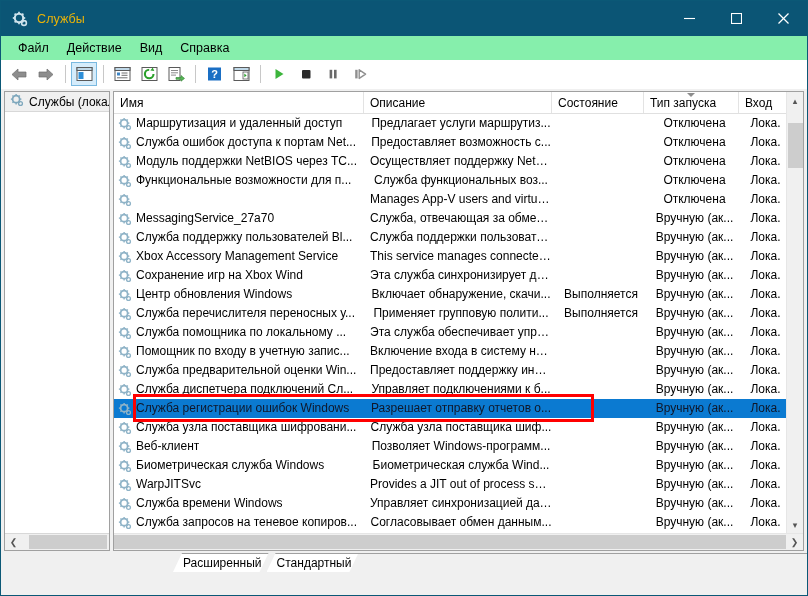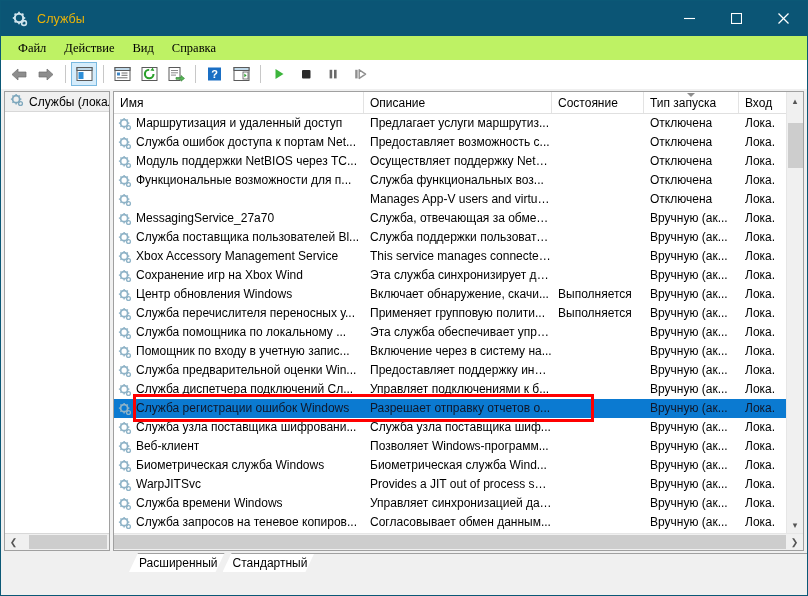--- a/index.html
+++ b/index.html
@@ -52,26 +52,25 @@
     width: 47px; height: 35px;
     display: flex; align-items: center; justify-content: center;
     color: #ffffff;
     font-size: 13px;
   }
   .win-btn svg { display: block; }
 
   
   .menubar {
     height: 24px;
-    background: #bef264;
+    background: #86efac;
     display: flex;
     align-items: center;
     padding-left: 8px;
     flex: 0 0 auto;
-    font-family: Liberation Serif, serif;
   }
   .menu-item {
     padding: 3px 9px;
     font-size: 12.5px;
     color: #000;
     line-height: 16px;
   }
 
   
   .toolbar {
@@ -160,20 +159,21 @@
     background: #ffffff;
     border: 1px solid #a0a0a0;
     display: flex;
     flex-direction: column;
     min-width: 0;
   }
   .list-inner {
     flex: 1 1 auto;
     display: flex;
     min-height: 0;
+    text-align: center;
   }
   .grid-wrap {
     flex: 1 1 auto;
     display: flex;
     flex-direction: column;
     min-width: 0;
     overflow: hidden;
   }
 
   
@@ -287,20 +287,21 @@
   }
 
   
   .tabbar {
     height: 21px;
     background: #f0f0f0;
     display: flex;
     align-items: flex-end;
     padding-left: 128px;
     flex: 0 0 auto;
+    margin-left: 44px;
   }
   .tab {
     height: 19px;
     display: flex;
     align-items: center;
     font-size: 12px;
     color: #000;
     padding: 0 7px 0 10px;
     background: #ffffff;
     border-top: 1px solid #a0a0a0;
@@ -665,21 +666,21 @@
                       <line x1="7" y1="11.4" x2="7" y2="13"></line>
                       <line x1="1" y1="7" x2="2.6" y2="7"></line>
                       <line x1="11.4" y1="7" x2="13" y2="7"></line>
                       <line x1="2.8" y1="2.8" x2="4" y2="4"></line>
                       <line x1="10" y1="10" x2="11.2" y2="11.2"></line>
                       <line x1="11.2" y1="2.8" x2="10" y2="4"></line>
                       <line x1="4" y1="10" x2="2.8" y2="11.2"></line>
                     </g>
                     <circle cx="12" cy="12" r="2.2" fill="none" stroke="#8fb3c7" stroke-width="1.5"></circle>
                   </svg>
-                  <span class="txt">Служба поставщика пользователей Bl...</span>
+                  <span class="txt">Служба поддержку пользователей Bl...</span>
                 </div>
                 <div class="cell c-desc">Служба поддержки пользовате...</div>
                 <div class="cell c-state"></div>
                 <div class="cell c-start">Вручную (ак...</div>
                 <div class="cell c-logon">Лока.</div>
               </div>
               <div class="row">
                 <div class="cell name c-name">
                   <svg class="svc-ico" viewBox="0 0 16 16">
                     <circle cx="7" cy="7" r="4" fill="none" stroke="#8fb3c7" stroke-width="2"></circle>
@@ -805,21 +806,21 @@
                       <line x1="11.4" y1="7" x2="13" y2="7"></line>
                       <line x1="2.8" y1="2.8" x2="4" y2="4"></line>
                       <line x1="10" y1="10" x2="11.2" y2="11.2"></line>
                       <line x1="11.2" y1="2.8" x2="10" y2="4"></line>
                       <line x1="4" y1="10" x2="2.8" y2="11.2"></line>
                     </g>
                     <circle cx="12" cy="12" r="2.2" fill="none" stroke="#8fb3c7" stroke-width="1.5"></circle>
                   </svg>
                   <span class="txt">Помощник по входу в учетную запис...</span>
                 </div>
-                <div class="cell c-desc">Включение через в систему на...</div>
+                <div class="cell c-desc">Включение входа в систему на...</div>
                 <div class="cell c-state"></div>
                 <div class="cell c-start">Вручную (ак...</div>
                 <div class="cell c-logon">Лока.</div>
               </div>
               <div class="row">
                 <div class="cell name c-name">
                   <svg class="svc-ico" viewBox="0 0 16 16">
                     <circle cx="7" cy="7" r="4" fill="none" stroke="#8fb3c7" stroke-width="2"></circle>
                     <g stroke="#8fb3c7" stroke-width="1.6">
                       <line x1="7" y1="1" x2="7" y2="2.6"></line>

